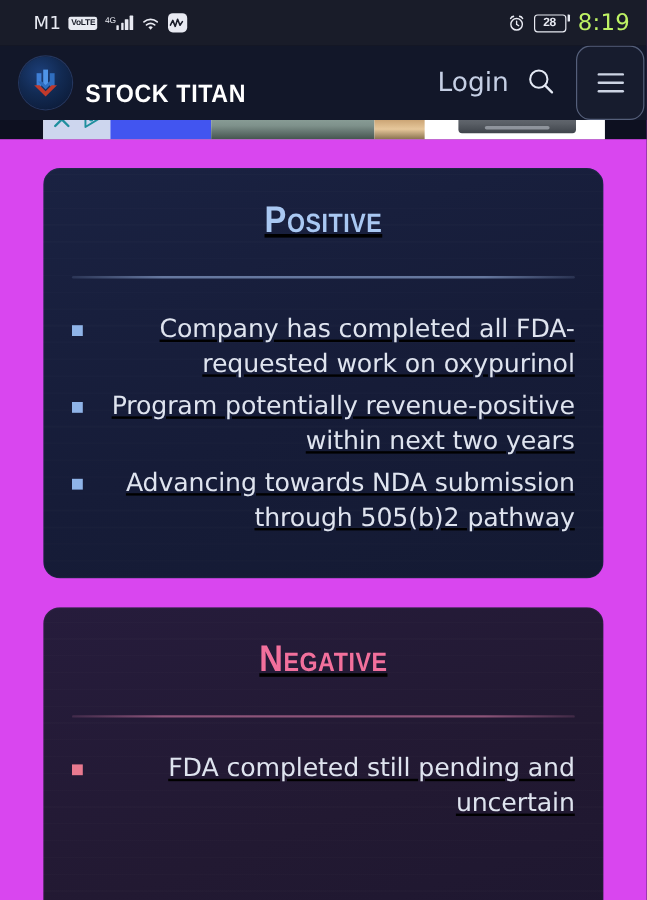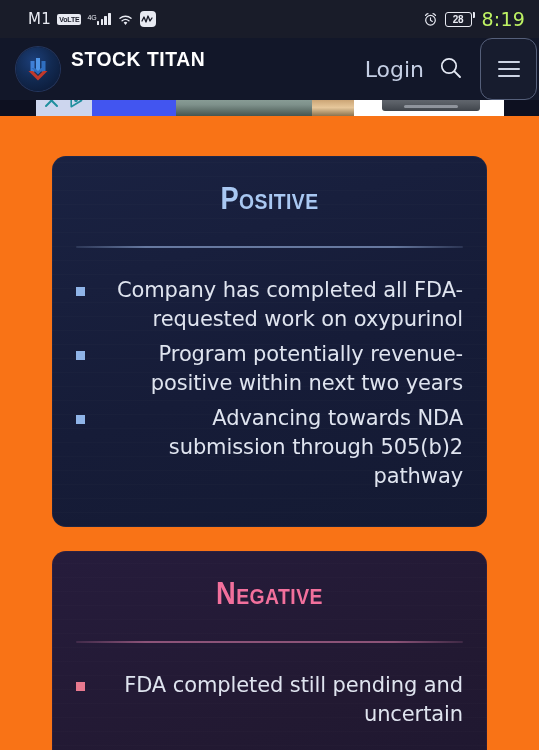--- a/index.html
+++ b/index.html
@@ -124,21 +124,21 @@
     height: 62px;
     background: #121729;
     display: flex;
     align-items: center;
     padding: 0 0 0 16px;
     position: relative;
     z-index: 20;
   }
   .brand {
     display: flex;
-    align-items: flex-start;
+    align-items: flex-end;
     gap: 11px;
     flex: 0 0 auto;
   }
   .brand-logo {
     width: 44px; height: 44px;
     border-radius: 50%;
     background: radial-gradient(circle at 40% 32%, #1c3f7a 0%, #122a52 45%, #0a1630 100%);
     display: flex;
     align-items: center;
     justify-content: center;
@@ -244,22 +244,23 @@
     border-radius: 2px;
   }
 
   
   .page-body {
     position: absolute;
     top: 116px;
     left: 0;
     right: 0;
     bottom: 0;
-    background: #f97316;
-    padding: 16px;
+    background: #d946ef;
+    padding: 0;
+    text-decoration: underline;
   }
 
   .card {
     border-radius: 14px;
     padding: 26px 24px 30px 24px;
     position: relative;
   }
   .card-positive {
     margin: 24px 36px 0 36px;
     background:

